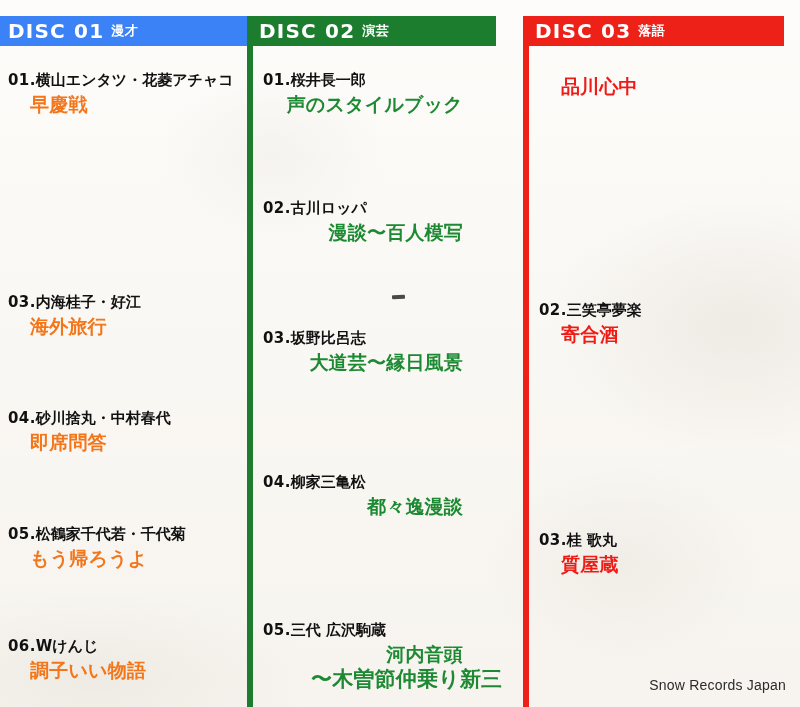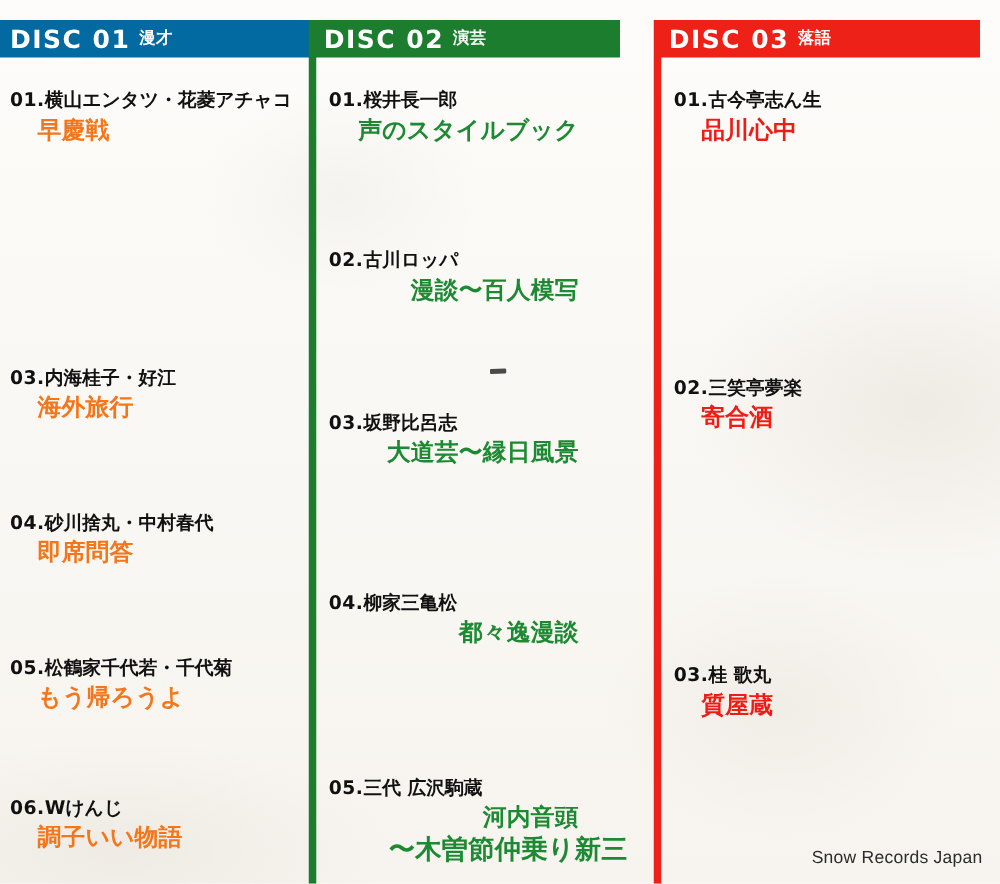--- a/index.html
+++ b/index.html
@@ -57,21 +57,21 @@
     position: absolute;
     top: 16px;
     height: 30px;
     left: 0px;
     display: flex;
     align-items: center;
     padding-left: 8px;
     box-sizing: border-box;
     overflow: hidden;
   }
-  .col-1 .disc-header { width: 248px; background: #0369a1; left: 0px; }
+  .col-1 .disc-header { width: 248px; background: #3b82f6; left: 0px; }
   .col-2 .disc-header { width: 245px; background: #1d7d2f; left: 4px; }
   .col-3 .disc-header { width: 257px; background: #ee2118; left: 4px; }
 
   .disc-title {
     color: #ffffff;
     font-weight: 700;
     font-size: 20px;
     letter-spacing: 1.2px;
     font-family: "DejaVu Sans", "Liberation Sans", sans-serif;
     white-space: nowrap;
@@ -243,21 +243,20 @@
 
   <div class="col col-3 c3">
     <div class="col-rule"></div>
     <div class="disc-header">
       <span class="disc-title">DISC 03</span>
       <span class="disc-genre">落語</span>
     </div>
     <div class="tracks">
 
       <div class="track" style="top:26px">
-        <div class="track-artist"><span class="track-num">01.</span><span>古今亭志ん生</span></div>
         <div class="track-title">品川心中</div>
       </div>
 
       <div class="track" style="top:256px">
         <div class="track-artist"><span class="track-num">02.</span><span>三笑亭夢楽</span></div>
         <div class="track-title">寄合酒</div>
       </div>
 
       <div class="track" style="top:486px">
         <div class="track-artist"><span class="track-num">03.</span><span>桂 歌丸</span></div>

